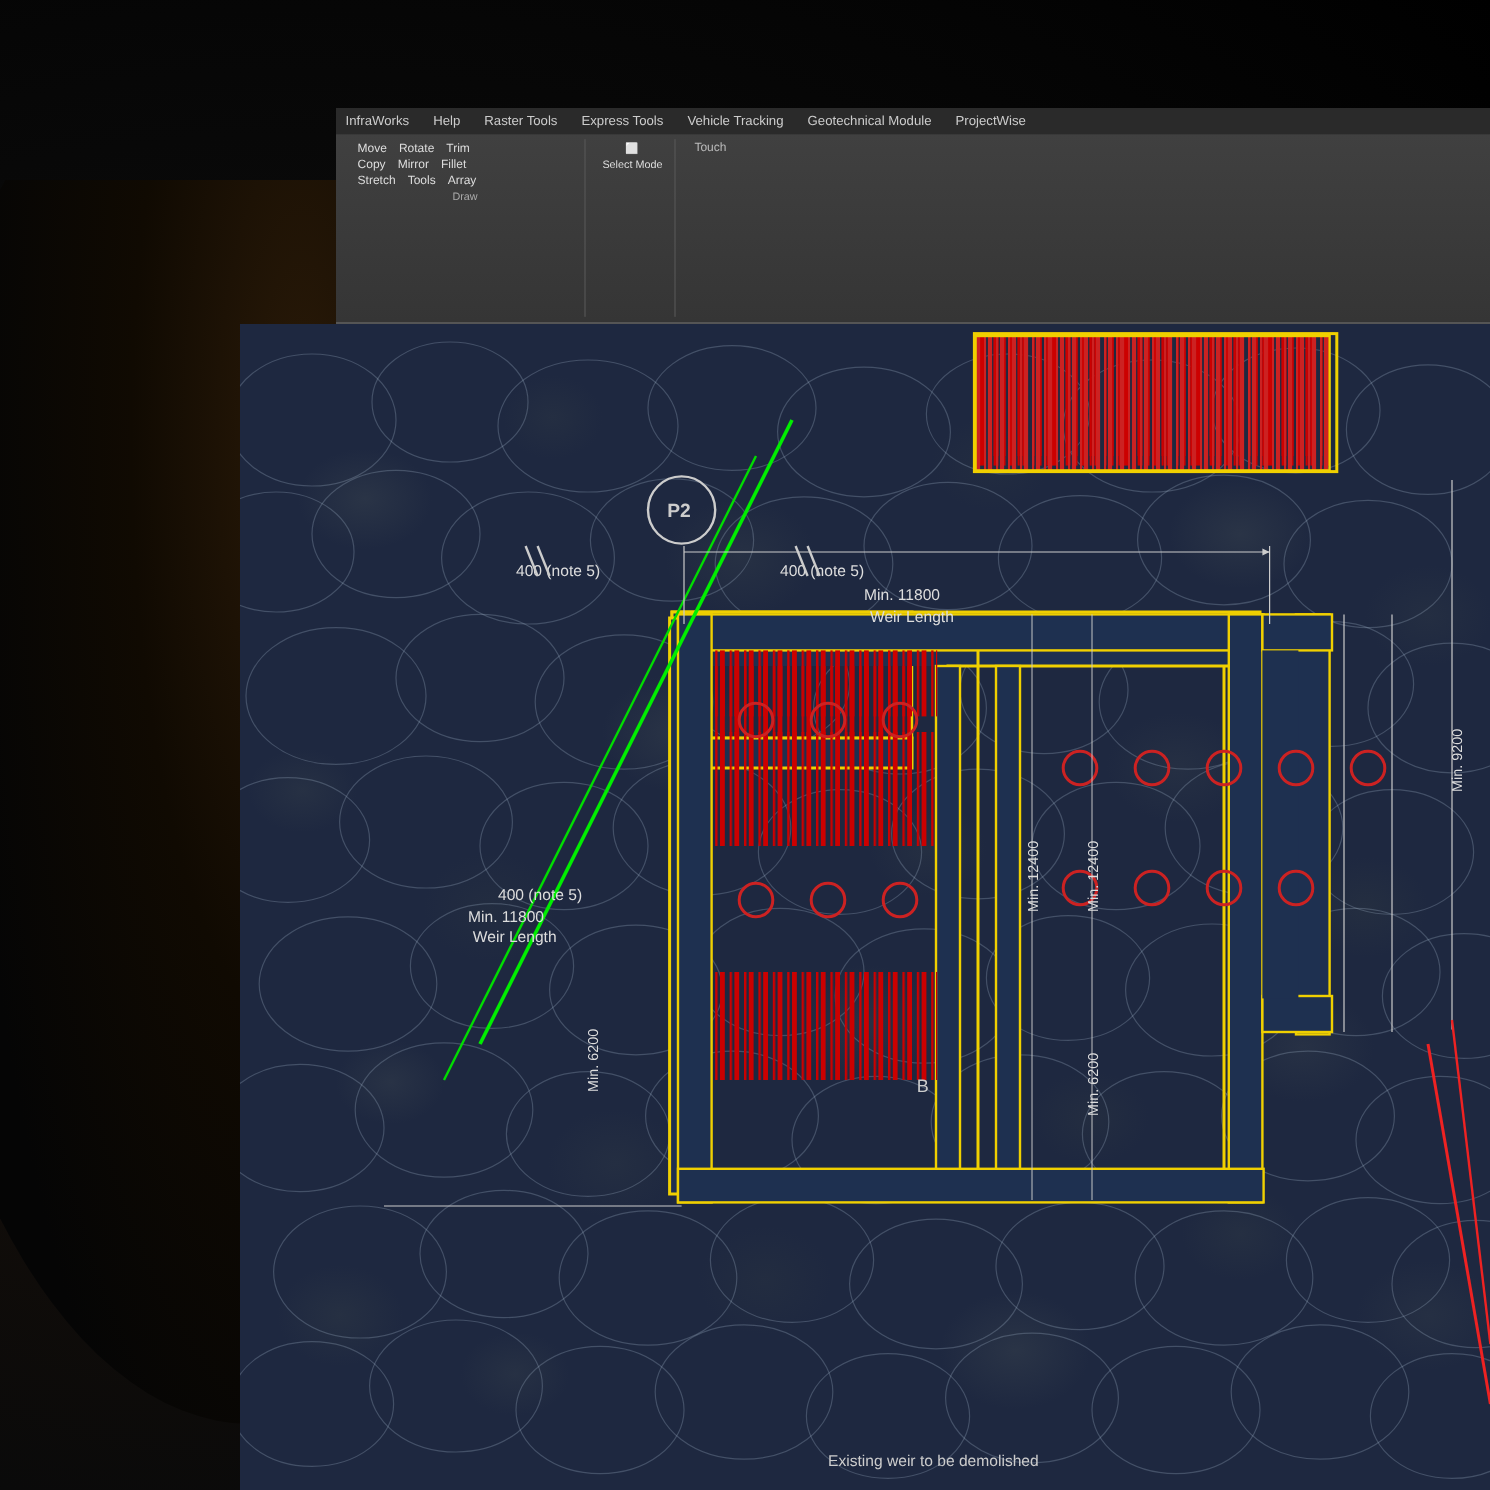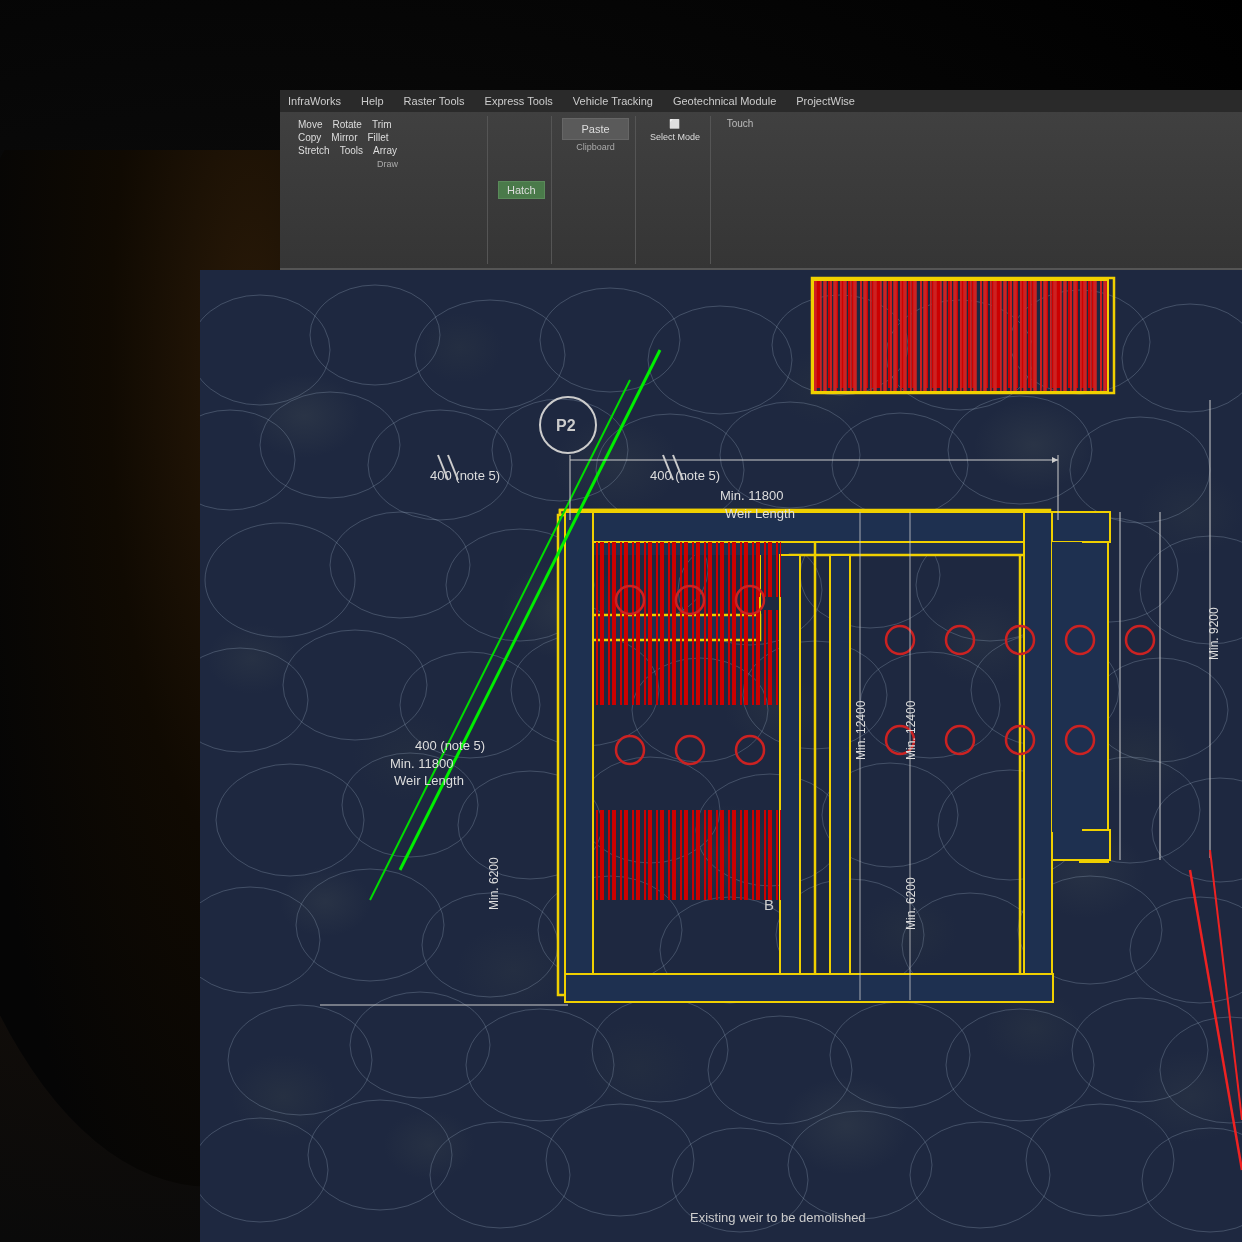--- a/index.html
+++ b/index.html
@@ -260,28 +260,21 @@
       </div>
       <div class="ribbon-row">
         <button class="ribbon-btn">Stretch</button>
         <button class="ribbon-btn">Tools</button>
         <button class="ribbon-btn">Array</button>
       </div>
       <div class="ribbon-section-title">Draw</div>
     </div>
 
 
-    <div class="ribbon-section" style="min-width:60px; justify-content:center;">
-      <div class="hatch-panel">Hatch</div>
-    </div>
-
-    <div class="ribbon-section" style="min-width:80px;">
-      <button class="paste-btn">Paste</button>
-      <div class="ribbon-section-title">Clipboard</div>
-    </div>
+
 
     <div class="ribbon-section" style="min-width:70px; align-items:center;">
       <button class="ribbon-btn" style="flex-direction:column; font-size:9px;">
         <span>⬜</span>
         <span>Select Mode</span>
       </button>
     </div>
 
     <div class="ribbon-section" style="min-width:50px; align-items:center; border-right:none;">
       <span class="touch-label">Touch</span>

